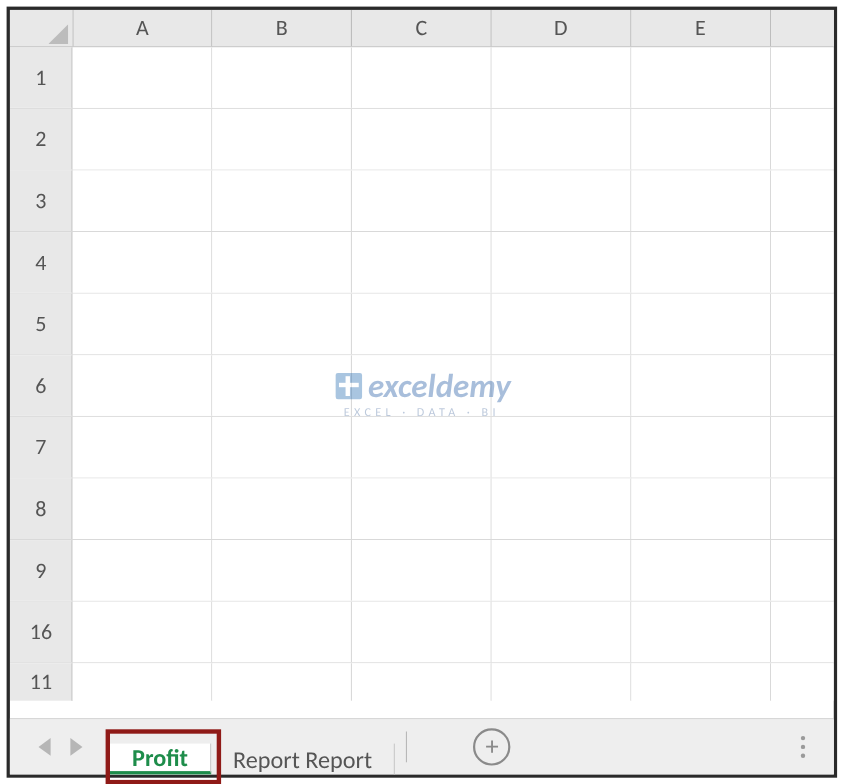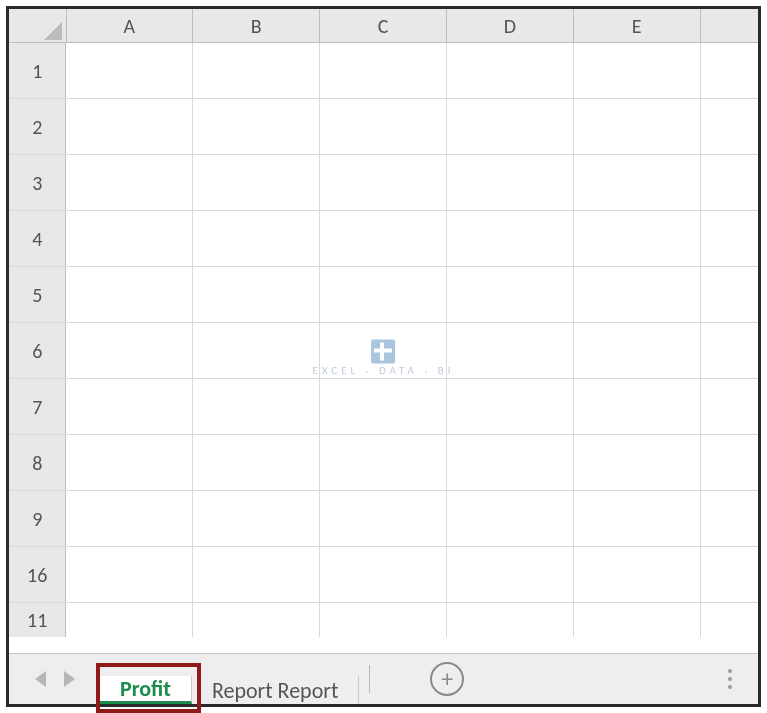--- a/index.html
+++ b/index.html
@@ -345,19 +345,20 @@
     </div>
   </div>
 
   <div class="watermark">
     <div class="logo">
       <svg width="28" height="28" viewBox="0 0 28 28">
         <rect x="2" y="2" width="24" height="24" rx="2" fill="#2b6fb3"></rect>
         <rect x="11" y="5" width="4" height="18" fill="#ffffff"></rect>
         <rect x="5" y="11" width="18" height="4" fill="#ffffff"></rect>
       </svg>
+      <span>exceldemy</span>
     </div>
     <div class="tag">EXCEL · DATA · BI</div>
   </div>
 
   <div class="highlight-box" id="hlbox" style="left: 87px; top: 654px; width: 104.922px; height: 50px;"></div>
 
 </div>
 
 </body></html>

